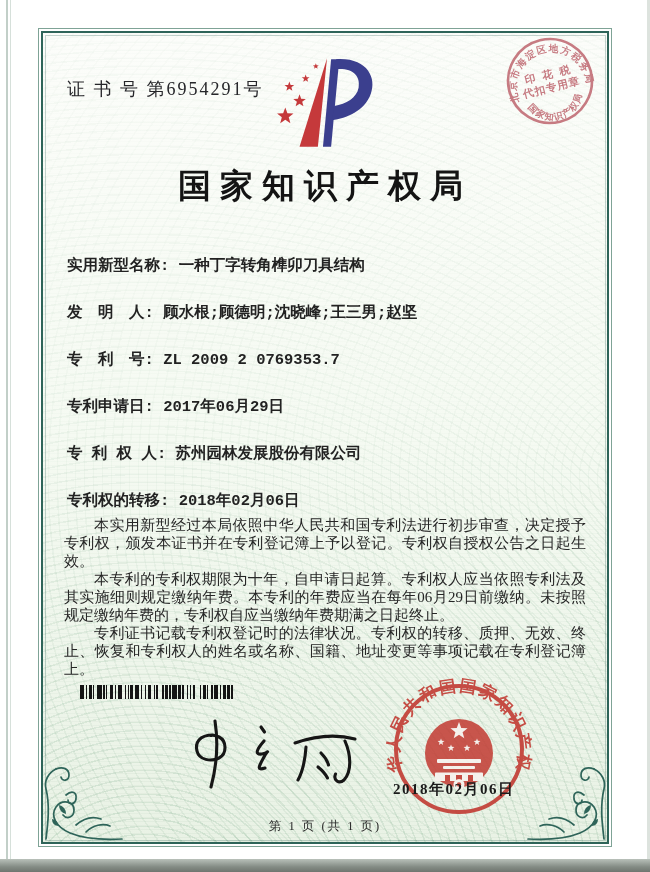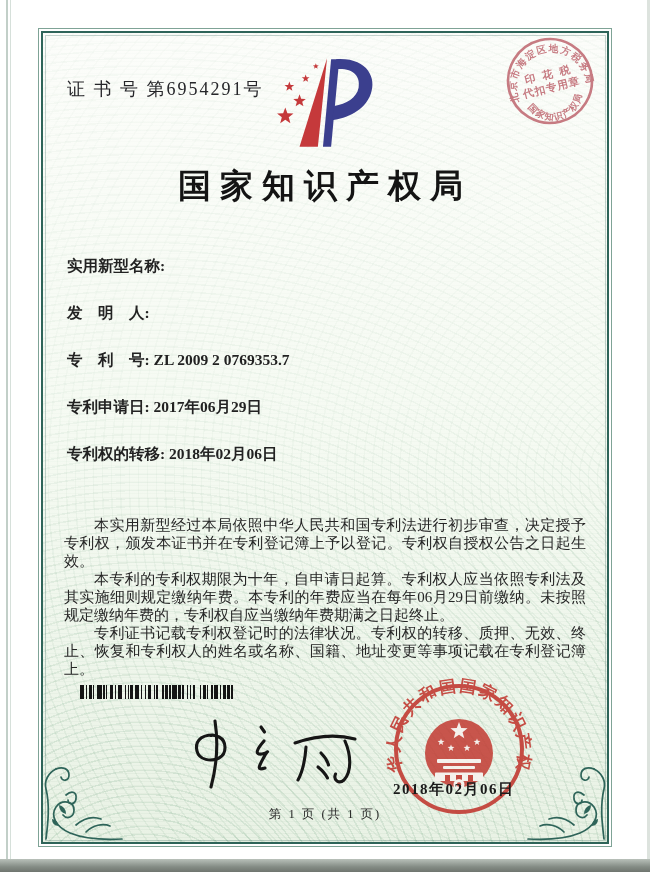--- a/index.html
+++ b/index.html
@@ -28,42 +28,42 @@
        repeating-linear-gradient(180deg, rgba(130,175,145,.07) 0 1px, transparent 1px 4px);
      -webkit-mask-image:linear-gradient(180deg,rgba(0,0,0,.25) 0%,rgba(0,0,0,.35) 45%,rgba(0,0,0,.75) 72%,#000 100%);
      mask-image:linear-gradient(180deg,rgba(0,0,0,.25) 0%,rgba(0,0,0,.35) 45%,rgba(0,0,0,.75) 72%,#000 100%);}
 
   .cert-no{position:absolute;left:24px;top:44px;font-size:18px;font-weight:400;letter-spacing:2px;color:#26262a;}
   .logo{position:absolute;left:226px;top:20px;width:112px;height:102px;}
   .title{position:absolute;left:0;top:131px;width:100%;text-align:center;
          font-size:33px;font-weight:bold;letter-spacing:9px;color:#141414;}
 
   .fields{position:absolute;left:24px;top:221px;width:522px;}
-  .field-row{display:flex;margin-bottom:23px;line-height:24px;font-size:15.5px;font-weight:600;color:#222;}
+  .field-row{display:flex;margin-bottom:23px;line-height:24px;font-size:15.5px;font-weight:600;color:#222;font-family:Liberation Mono, monospace;}
   .field-label{white-space:pre;}
   .field-value{white-space:pre;}
 
   .paragraphs{position:absolute;left:21px;top:483px;width:522px;font-size:15px;
               line-height:18px;color:#262626;text-align:justify;}
   .paragraphs p{margin:0;text-indent:2em;}
 
   .barcode{position:absolute;left:37px;top:652px;width:170px;height:14px;overflow:hidden;white-space:nowrap;font-size:0;}
   .barcode i{display:inline-block;height:14px;}
 
   .signer{position:absolute;left:24px;top:703px;font-family:"Liberation Sans","DejaVu Sans",sans-serif;
           font-size:15px;font-weight:bold;color:#222;line-height:26px;}
   .signature{position:absolute;left:142px;top:680px;width:182px;height:82px;}
 
   .seal{position:absolute;left:336px;top:636px;width:160px;height:160px;opacity:.9;}
   .seal-date{position:absolute;left:350px;top:747px;width:170px;font-size:15px;font-weight:bold;
              letter-spacing:1.5px;color:#1b1b1b;z-index:3;}
 
   .tax-stamp{position:absolute;left:461px;top:2px;width:92px;height:92px;transform:rotate(-14deg);opacity:.78;}
 
-  .footer-page{position:absolute;left:0;bottom:19px;width:100%;text-align:center;
+  .footer-page{position:absolute;left:0;bottom:7px;width:100%;text-align:center;
                font-size:12.5px;letter-spacing:2px;color:#2a2a2a;}
 
   .ornament{position:absolute;width:82px;height:82px;bottom:-1px;}
   .ornament.left{left:-1px;}
   .ornament.right{right:-1px;transform:scaleX(-1);}
 </style>
 </head>
 <body>
 
 <div class="page">
@@ -88,30 +88,33 @@
           </g>
         <path d="M57,5 L48,92 L30,92 Z" fill="#c5393b"></path>
         <path d="M61,6 L69,6 L61,92 L53,92 Z" fill="#3b3f8e"></path>
         <path d="M66,6 C96,4 106,24 100,40 C94,57 76,64 62,66 L64,52 C76,50 86,44 88,34 C90,22 82,14 64,16 Z" fill="#3b3f8e"></path>
       </svg>
 
       <div class="title">国家知识产权局</div>
 
       <div class="fields">
         <div class="field-row">
-          <span class="field-label">实用新型名称:</span>&nbsp;
-        </div>
-        <div class="field-row">
-          <span class="field-label">发　明　人:</span>&nbsp;
+          <span class="field-label">实用新型名称:</span>&nbsp;<span class="field-value">一种丁字转角榫卯刀具结构</span>
+        </div>
+        <div class="field-row">
+          <span class="field-label">发　明　人:</span>&nbsp;<span class="field-value">顾水根;顾德明;沈晓峰;王三男;赵坚</span>
         </div>
         <div class="field-row">
           <span class="field-label">专　利　号:</span>&nbsp;<span class="field-value">ZL 2009 2 0769353.7</span>
         </div>
         <div class="field-row">
           <span class="field-label">专利申请日:</span>&nbsp;<span class="field-value">2017年06月29日</span>
+        </div>
+        <div class="field-row">
+          <span class="field-label">专 利 权 人:</span>&nbsp;<span class="field-value">苏州园林发展股份有限公司</span>
         </div>
         <div class="field-row">
           <span class="field-label">专利权的转移:</span>&nbsp;<span class="field-value">2018年02月06日</span>
         </div>
       </div>
 
       <div class="paragraphs">
         <p>本实用新型经过本局依照中华人民共和国专利法进行初步审查，决定授予专利权，颁发本证书并在专利登记簿上予以登记。专利权自授权公告之日起生效。</p>
         <p>本专利的专利权期限为十年，自申请日起算。专利权人应当依照专利法及其实施细则规定缴纳年费。本专利的年费应当在每年06月29日前缴纳。未按照规定缴纳年费的，专利权自应当缴纳年费期满之日起终止。</p>
         <p>专利证书记载专利权登记时的法律状况。专利权的转移、质押、无效、终止、恢复和专利权人的姓名或名称、国籍、地址变更等事项记载在专利登记簿上。</p>

